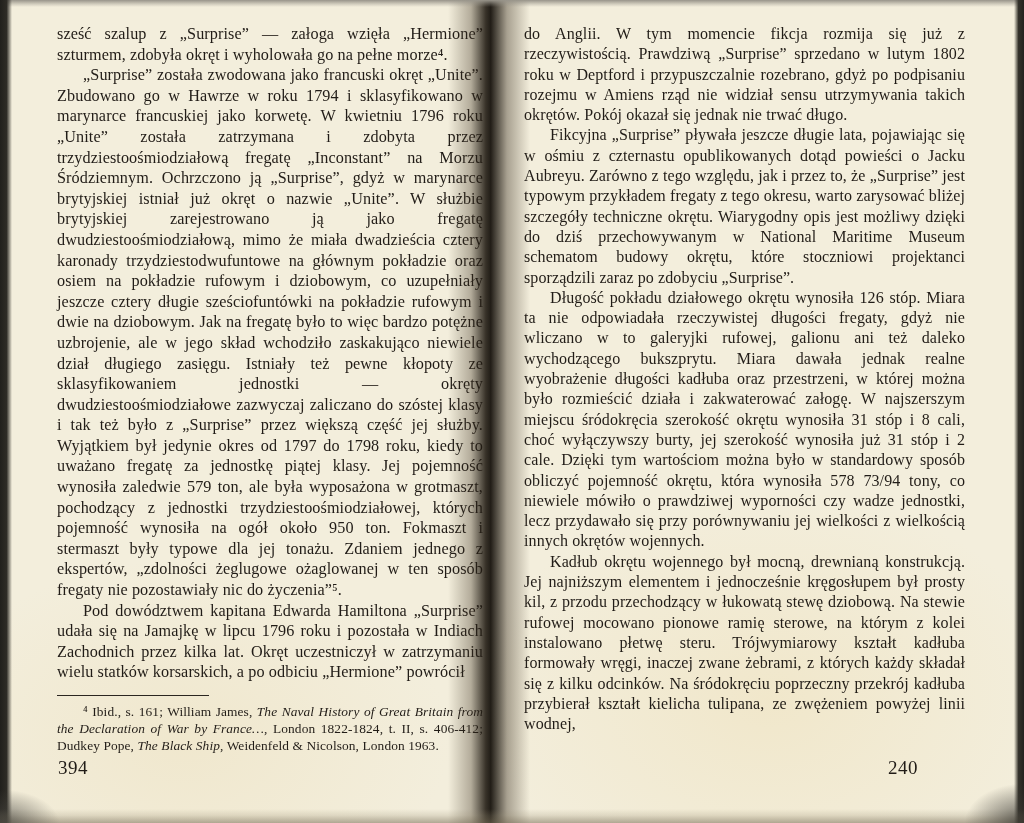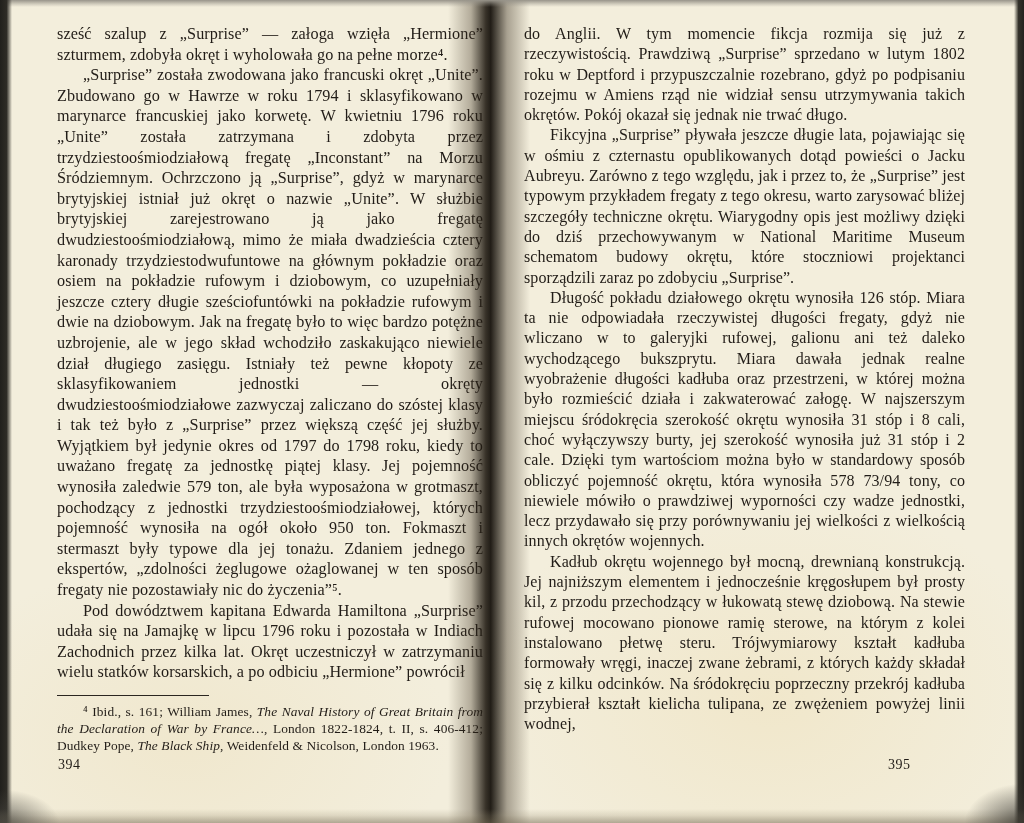--- a/index.html
+++ b/index.html
@@ -73,21 +73,21 @@
     margin: 12px 0 8px 0;
   }
   .footnotes {
     font-size: 13.4px;
     line-height: 16.8px;
     text-align: justify;
   }
   .footnotes p { margin: 0; text-indent: 26px; }
   .pagenum {
     position: absolute;
-    font-size: 14px;
+    font-size: 19px;
     letter-spacing: 0.5px;
   }
   .pagenum-left  { left: 58px;  top: 757px; }
   .pagenum-right { left: 888px; top: 757px; }
 </style>
 </head>
 <body>
 
 <div class="scan">
 
@@ -101,21 +101,21 @@
     </div>
   </div>
   <div class="pagenum pagenum-left">394</div>
 
   <div class="column column-right">
     <p>do Anglii. W tym momencie fikcja rozmija się już z rzeczywistością. Prawdziwą „Surprise” sprzedano w lutym 1802 roku w Deptford i przypuszczalnie rozebrano, gdyż po podpisaniu rozejmu w Amiens rząd nie widział sensu utrzymywania takich okrętów. Pokój okazał się jednak nie trwać długo.</p>
     <p class="indent">Fikcyjna „Surprise” pływała jeszcze długie lata, pojawiając się w ośmiu z czternastu opublikowanych dotąd powieści o Jacku Aubreyu. Zarówno z tego względu, jak i przez to, że „Surprise” jest typowym przykładem fregaty z tego okresu, warto zarysować bliżej szczegóły techniczne okrętu. Wiarygodny opis jest możliwy dzięki do dziś przechowywanym w National Maritime Museum schematom budowy okrętu, które stoczniowi projektanci sporządzili zaraz po zdobyciu „Surprise”.</p>
     <p class="indent">Długość pokładu działowego okrętu wynosiła 126 stóp. Miara ta nie odpowiadała rzeczywistej długości fregaty, gdyż nie wliczano w to galeryjki rufowej, galionu ani też daleko wychodzącego bukszprytu. Miara dawała jednak realne wyobrażenie długości kadłuba oraz przestrzeni, w której można było rozmieścić działa i zakwaterować załogę. W najszerszym miejscu śródokręcia szerokość okrętu wynosiła 31 stóp i 8 cali, choć wyłączywszy burty, jej szerokość wynosiła już 31 stóp i 2 cale. Dzięki tym wartościom można było w standardowy sposób obliczyć pojemność okrętu, która wynosiła 578 73/94 tony, co niewiele mówiło o prawdziwej wyporności czy wadze jednostki, lecz przydawało się przy porównywaniu jej wielkości z wielkością innych okrętów wojennych.</p>
     <p class="indent">Kadłub okrętu wojennego był mocną, drewnianą konstrukcją. Jej najniższym elementem i jednocześnie kręgosłupem był prosty kil, z przodu przechodzący w łukowatą stewę dziobową. Na stewie rufowej mocowano pionowe ramię sterowe, na którym z kolei instalowano płetwę steru. Trójwymiarowy kształt kadłuba formowały wręgi, inaczej zwane żebrami, z których każdy składał się z kilku odcinków. Na śródokręciu poprzeczny przekrój kadłuba przybierał kształt kielicha tulipana, ze zwężeniem powyżej linii wodnej,</p>
   </div>
-  <div class="pagenum pagenum-right">395</div>
+  <div class="pagenum pagenum-right">240</div>
 
   <div class="spine"></div>
   <div class="edge-top"></div>
   <div class="edge-left"></div>
   <div class="edge-right"></div>
   <div class="edge-bottom"></div>
   <div class="corner-bl"></div>
   <div class="corner-br"></div>
 </div>
 

